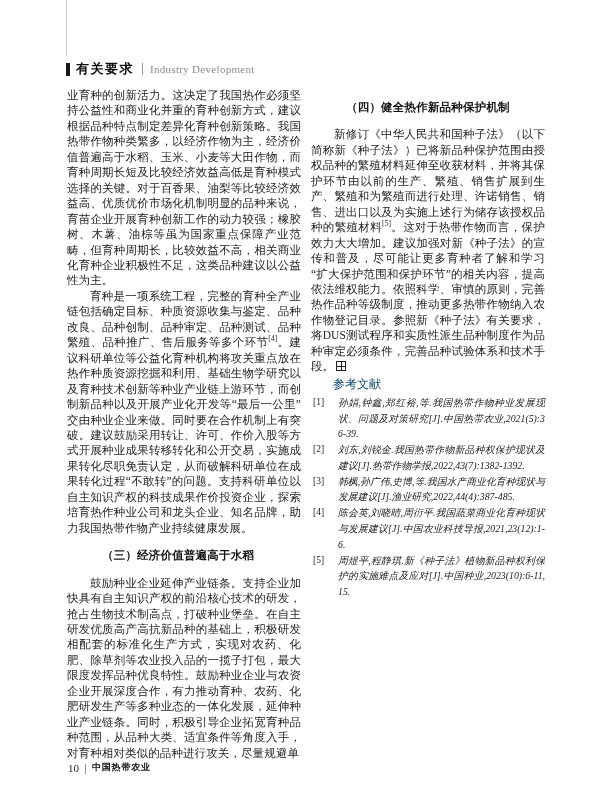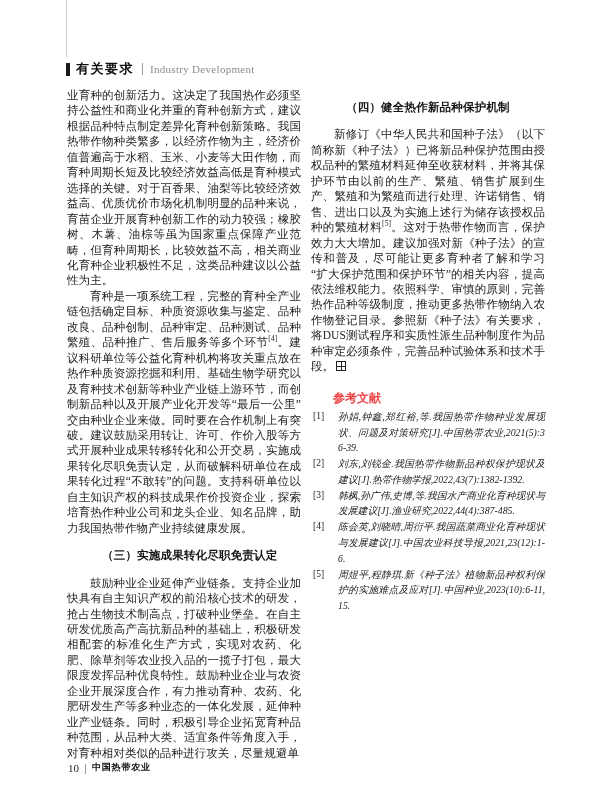--- a/index.html
+++ b/index.html
@@ -30,22 +30,22 @@
     letter-spacing:0.2px;color:#141414;}
   sup{font-size:7.5px;line-height:0;vertical-align:super;}
   .endmark{display:inline-block;width:8px;height:8px;margin-left:2px;
     border:1px solid #222;vertical-align:-1px;
     background:
       linear-gradient(#222,#222) center/8px 1px no-repeat,
       linear-gradient(#222,#222) center/1px 8px no-repeat,
       #fff;}
 
   
-  .refs-title{margin:15px 0 3px 0;font-size:12px;line-height:16px;font-weight:bold;
-    text-indent:22px;font-family:"Liberation Sans","DejaVu Sans",sans-serif;color:#ef4444;}
+  .refs-title{margin:1px 0 3px 0;font-size:12px;line-height:16px;font-weight:normal;
+    text-indent:22px;font-family:"Liberation Sans","DejaVu Sans",sans-serif;color:#0c4a6e;}
   .ref{position:relative;margin:0;padding-left:27px;font-size:9.8px;line-height:15.8px;
     font-style:italic;text-align:justify;word-break:break-all;color:#222;}
   .ref-num{position:absolute;left:2px;top:0;font-style:normal;font-size:9.5px;color:#1d1d1d;}
 
   
   .footer{position:absolute;left:68px;top:743px;display:flex;align-items:flex-end;}
   .footer-page{font-size:11px;color:#1d1d1d;}
   .footer-div{width:1px;height:10px;background:#9a9a9a;margin:0 6px;}
   .footer-journal{font-family:"Liberation Sans","DejaVu Sans",sans-serif;font-weight:bold;
     font-size:9px;letter-spacing:0.8px;color:#111;margin-top:18px;}
@@ -59,21 +59,21 @@
   <span class="header-bar"></span>
   <span class="header-zh">有关要求</span>
   <span class="header-div"></span>
   <span class="header-en">Industry Development</span>
 </div>
 
 <div class="content">
   <div class="col">
       <p class="para">业育种的创新活力。这决定了我国热作必须坚持公益性和商业化并重的育种创新方式，建议根据品种特点制定差异化育种创新策略。我国热带作物种类繁多，以经济作物为主，经济价值普遍高于水稻、玉米、小麦等大田作物，而育种周期长短及比较经济效益高低是育种模式选择的关键。对于百香果、油梨等比较经济效益高、优质优价市场化机制明显的品种来说，育苗企业开展育种创新工作的动力较强；橡胶树、木薯、油棕等虽为国家重点保障产业范畴，但育种周期长，比较效益不高，相关商业化育种企业积极性不足，这类品种建议以公益性为主。</p>
       <p class="para indent">育种是一项系统工程，完整的育种全产业链包括确定目标、种质资源收集与鉴定、品种改良、品种创制、品种审定、品种测试、品种繁殖、品种推广、售后服务等多个环节<sup>[4]</sup>。建议科研单位等公益化育种机构将攻关重点放在热作种质资源挖掘和利用、基础生物学研究以及育种技术创新等种业产业链上游环节，而创制新品种以及开展产业化开发等“最后一公里”交由种业企业来做。同时要在合作机制上有突破。建议鼓励采用转让、许可、作价入股等方式开展种业成果转移转化和公开交易，实施成果转化尽职免责认定，从而破解科研单位在成果转化过程“不敢转”的问题。支持科研单位以自主知识产权的科技成果作价投资企业，探索培育热作种业公司和龙头企业、知名品牌，助力我国热带作物产业持续健康发展。</p>
-      <h3 class="sec-heading">（三）实施成果转化尽职免责认定</h3>
+      <h3 class="sec-heading">（三）经济价值普遍高于水稻</h3>
       <p class="para indent">鼓励种业企业延伸产业链条。支持企业加快具有自主知识产权的前沿核心技术的研发，抢占生物技术制高点，打破种业堡垒。在自主研发优质高产高抗新品种的基础上，积极研发相配套的标准化生产方式，实现对农药、化肥、除草剂等农业投入品的一揽子打包，最大限度发挥品种优良特性。鼓励种业企业与农资企业开展深度合作，有力推动育种、农药、化肥研发生产等多种业态的一体化发展，延伸种业产业链条。同时，积极引导企业拓宽育种品种范围，从品种大类、适宜条件等角度入手，对育种相对类似的品种进行攻关，尽量规避单</p>
     </div>
   <div class="col">
       <h3 class="sec-heading">（四）健全热作新品种保护机制</h3>
       <p class="para indent">新修订《中华人民共和国种子法》（以下简称新《种子法》）已将新品种保护范围由授权品种的繁殖材料延伸至收获材料，并将其保护环节由以前的生产、繁殖、销售扩展到生产、繁殖和为繁殖而进行处理、许诺销售、销售、进出口以及为实施上述行为储存该授权品种的繁殖材料<sup>[5]</sup>。这对于热带作物而言，保护效力大大增加。建议加强对新《种子法》的宣传和普及，尽可能让更多育种者了解和学习“扩大保护范围和保护环节”的相关内容，提高依法维权能力。依照科学、审慎的原则，完善热作品种等级制度，推动更多热带作物纳入农作物登记目录。参照新《种子法》有关要求，将DUS测试程序和实质性派生品种制度作为品种审定必须条件，完善品种试验体系和技术手段。<span class="endmark"></span></p>
       <h3 class="refs-title">参考文献</h3>
       <div class="ref"><span class="ref-num">[1]</span><span>孙娟,钟鑫,郑红裕,等.我国热带作物种业发展现状、问题及对策研究[J].中国热带农业,2021(5):36-39.</span></div>
       <div class="ref"><span class="ref-num">[2]</span><span>刘东,刘锐金.我国热带作物新品种权保护现状及建议[J].热带作物学报,2022,43(7):1382-1392.</span></div>
       <div class="ref"><span class="ref-num">[3]</span><span>韩枫,孙广伟,史博,等.我国水产商业化育种现状与发展建议[J].渔业研究,2022,44(4):387-485.</span></div>
       <div class="ref"><span class="ref-num">[4]</span><span>陈会英,刘晓晴,周衍平.我国蔬菜商业化育种现状与发展建议[J].中国农业科技导报,2021,23(12):1-6.</span></div>

